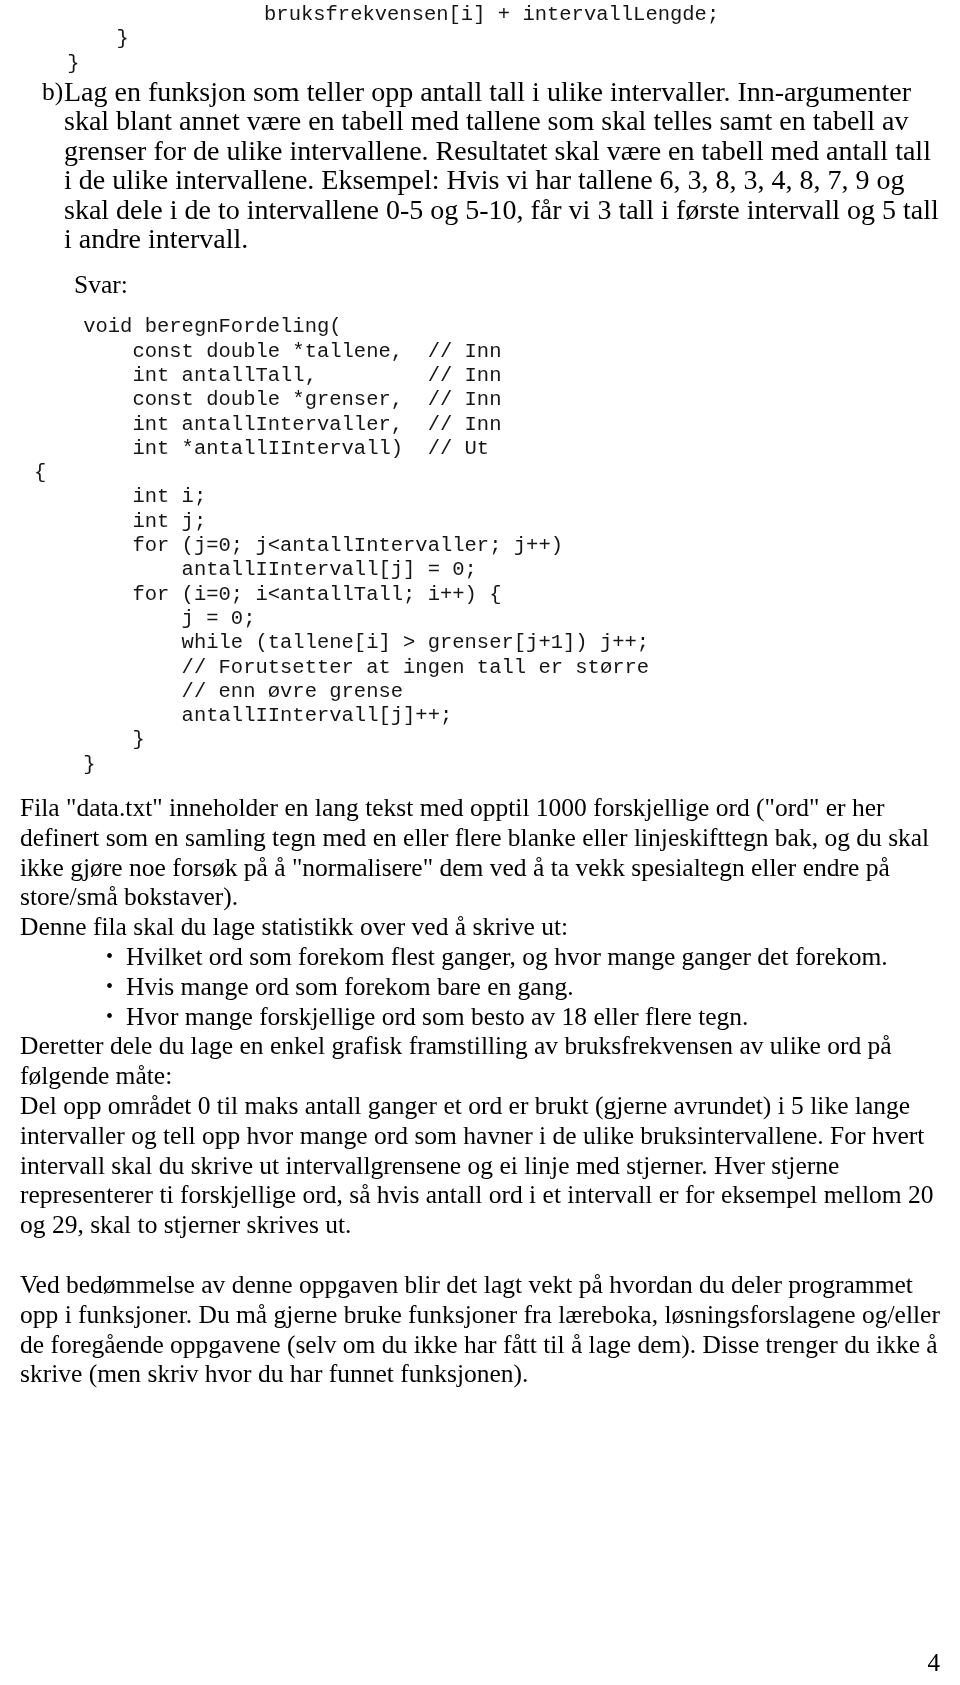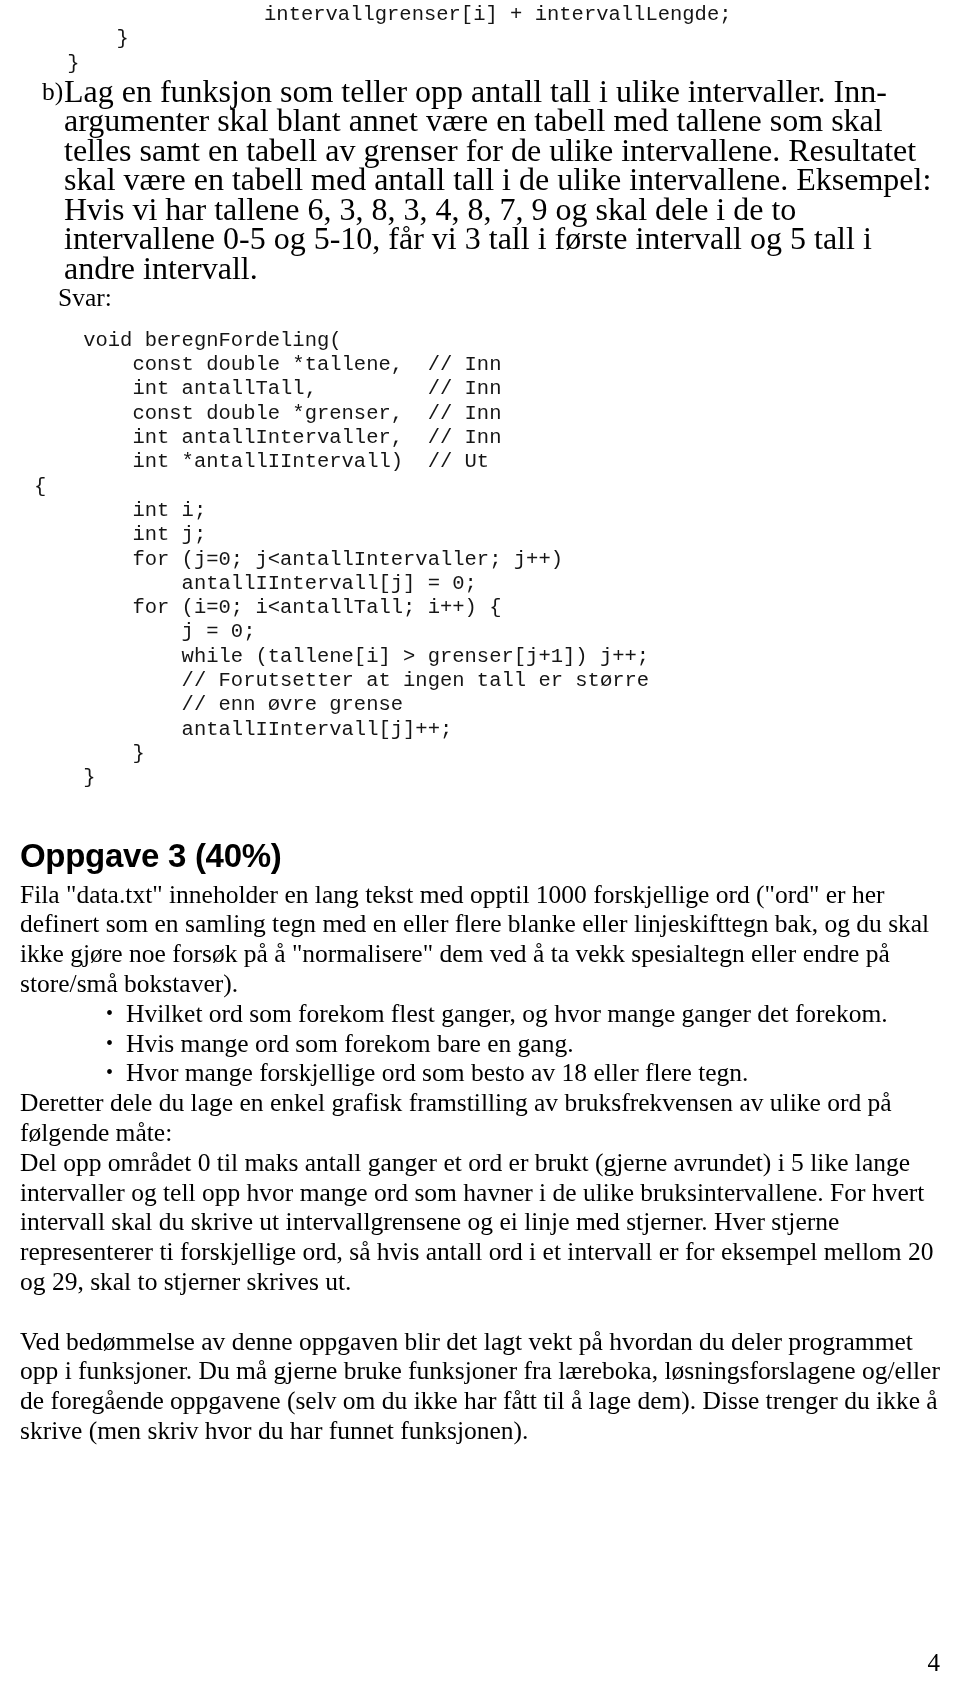--- a/index.html
+++ b/index.html
@@ -48,31 +48,31 @@
   }
   .task-marker {
     font-size: 25.5px;
     line-height: 29.5px;
     width: 46px;
     flex: 0 0 46px;
     padding-left: 24px;
     box-sizing: border-box;
   }
   .task-body {
-    font-size: 32px;
+    font-size: 28px;
     line-height: 29.5px;
     text-align: left;
     flex: 1 1 auto;
     padding-right: 2px;
   }
 
   .svar {
     font-size: 25.5px;
     line-height: 29.5px;
-    margin: 0;
+    margin: 16px;
     padding-left: 40px;
   }
 
   
   h1.heading {
     font-family: "Liberation Sans", "DejaVu Sans", sans-serif;
     font-weight: bold;
     font-size: 33px;
     line-height: 38px;
     margin: 0;
@@ -125,21 +125,21 @@
     bottom: 8px;
     font-size: 25px;
     line-height: 28px;
   }
 </style>
 </head>
 <body>
 
 <div class="page">
 
-  <pre class="code code-top">                    intervallgrenser[i] + intervallLengde;
+  <pre class="code code-top">                    bruksfrekvensen[i] + intervallLengde;
         }
     }</pre>
 
   <div class="task-item">
     <div class="task-marker">b)</div>
     <div class="task-body">Lag en funksjon som teller opp antall tall i ulike intervaller. Inn-argumenter skal blant annet være en tabell med tallene som skal telles samt en tabell av grenser for de ulike intervallene. Resultatet skal være en tabell med antall tall i de ulike intervallene. Eksempel: Hvis vi har tallene 6, 3, 8, 3, 4, 8, 7, 9 og skal dele i de to intervallene 0-5 og 5-10, får vi 3 tall i første intervall og 5 tall i andre intervall.</div>
   </div>
 
   <p class="svar">Svar:</p>
 
@@ -156,24 +156,24 @@
             antallIIntervall[j] = 0;
         for (i=0; i&lt;antallTall; i++) {
             j = 0;
             while (tallene[i] &gt; grenser[j+1]) j++;
             // Forutsetter at ingen tall er større
             // enn øvre grense
             antallIIntervall[j]++;
         }
     }</pre>
 
-  <h1 class="heading">Oppgave 3 (40%)</h1>
 
   <p class="body-text">Fila "data.txt" inneholder en lang tekst med opptil 1000 forskjellige ord ("ord" er her definert som en samling tegn med en eller flere blanke eller linjeskifttegn bak, og du skal ikke gjøre noe forsøk på å "normalisere" dem ved å ta vekk spesialtegn eller endre på store/små bokstaver).</p>
 
+  <p class="body-text">Denne fila skal du lage statistikk over ved å skrive ut:</p>
 
   <ul class="bullets">
     <li>
       <span class="bullet-dot">•</span>
       <span class="bullet-text">Hvilket ord som forekom flest ganger, og hvor mange ganger det forekom.</span>
     </li>
     <li>
       <span class="bullet-dot">•</span>
       <span class="bullet-text">Hvis mange ord som forekom bare en gang.</span>
     </li>

